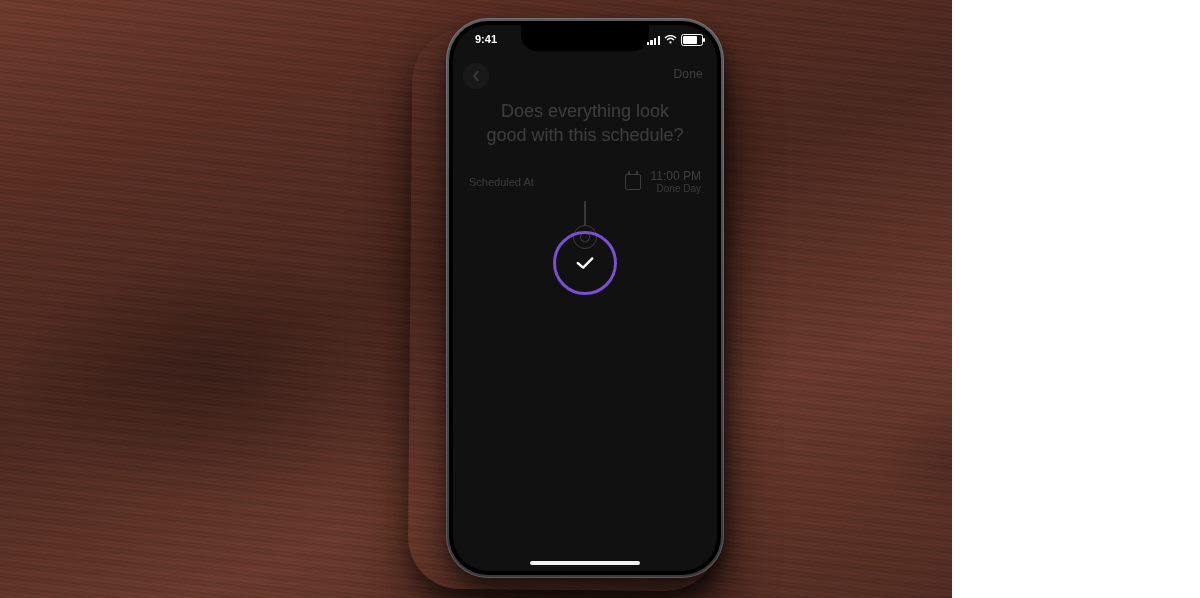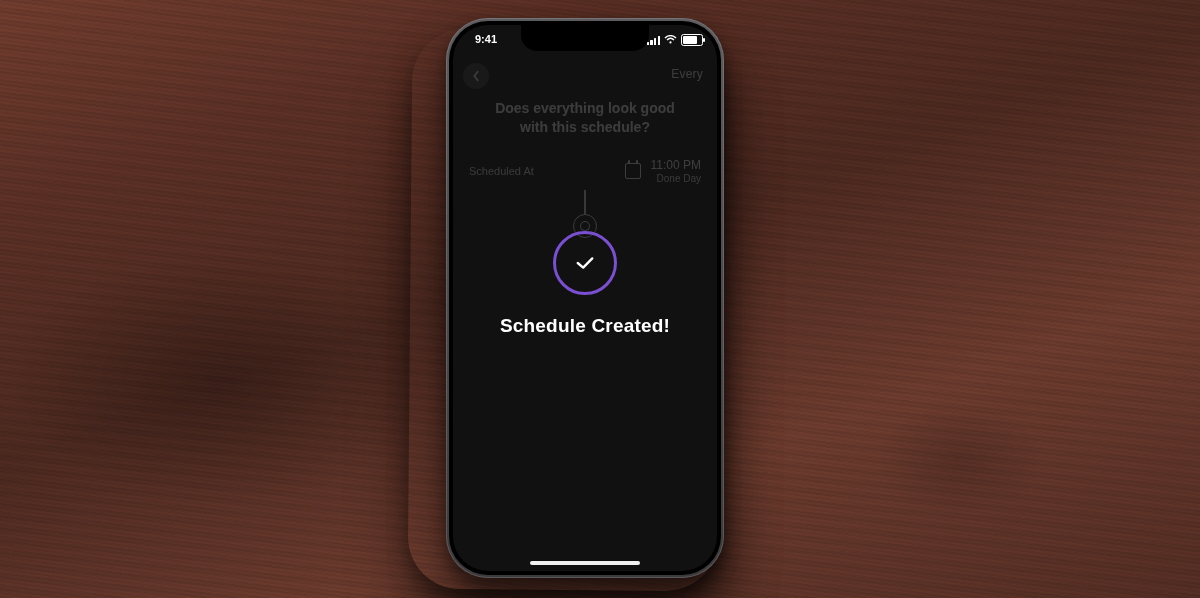--- a/index.html
+++ b/index.html
@@ -6,21 +6,21 @@
     margin: 0;
     padding: 0;
     width: 1200px;
     height: 598px;
     overflow: hidden;
     font-family: -apple-system, "Helvetica Neue", Arial, sans-serif;
   }
 
   .stage {
     position: relative;
-    width: 1200px;
+    width: 952px;
     height: 598px;
     background:
       radial-gradient(ellipse 300px 180px at 220px 380px, rgba(0,0,0,0.25), rgba(0,0,0,0) 70%),
       radial-gradient(ellipse 120px 80px at 960px 460px, rgba(0,0,0,0.15), rgba(0,0,0,0) 70%),
       linear-gradient(160deg, #6e3b2d 0%, #5a2f24 20%, #4b281f 45%, #6a3a2d 70%, #522c22 100%);
     background-blend-mode: multiply, multiply, normal;
   }
   .stage::before{
     content:"";
     position:absolute; inset:0;
@@ -118,21 +118,21 @@
     width:26px; height:26px; border-radius:50%;
     background:rgba(255,255,255,.2);
     display:flex; align-items:center; justify-content:center;
   }
   .back-btn svg{ width:10px; height:12px; }
   .back-btn path{ stroke:#fff; stroke-width:2; fill:none; stroke-linecap:round; stroke-linejoin:round;}
   .done-link{ position:absolute; right:14px; top:8px; font-size:12px; letter-spacing:.2px; }
   .title-q{
     margin:6px 28px 0;
     text-align:center;
-    font-size:14px; font-weight:700; line-height:1.35;
+    font-size:18px; font-weight:400; line-height:1.35;
   }
   .sched-row{
     margin:22px 16px 0;
     display:flex; align-items:center; gap:10px;
     font-size:11px;
   }
   .sched-row .label{opacity:.9}
   .sched-row .spacer{flex:1}
   .cal-icon{ width:14px; height:14px; border:1.4px solid #fff; border-radius:2px; position:relative;}
   .cal-icon::before,.cal-icon::after{content:"";position:absolute;top:-4px;width:2px;height:4px;background:#fff;border-radius:1px}
@@ -214,21 +214,21 @@
           </div>
         </div>
 
         <div class="app-bg">
           <div class="nav-row">
             <div class="back-btn">
               <svg viewBox="0 0 10 14">
                   <path d="M7 2 L3 7 L7 12"></path>
                 </svg>
             </div>
-            <div class="done-link">Every</div>
+            <div class="done-link">Done</div>
           </div>
 
           <div class="title-q">Does everything look good with this schedule?</div>
 
           <div class="sched-row">
             <span class="label">Scheduled At</span>
             <span class="spacer"></span>
             <span class="cal-icon"></span>
             <span class="time-block">
               <div class="t">11:00 PM</div>
@@ -240,21 +240,20 @@
               <span></span>
             </div>
         </div>
 
         <div class="overlay">
           <div class="check-ring">
             <svg viewBox="0 0 22 16">
                 <path d="M3 8 L9 13 L19 3"></path>
               </svg>
           </div>
-          <div class="overlay-msg">Schedule Created!</div>
         </div>
 
         <div class="home-indicator"></div>
 
       </div>
     </div>
   </div>
 </div>
 
 </body></html>

